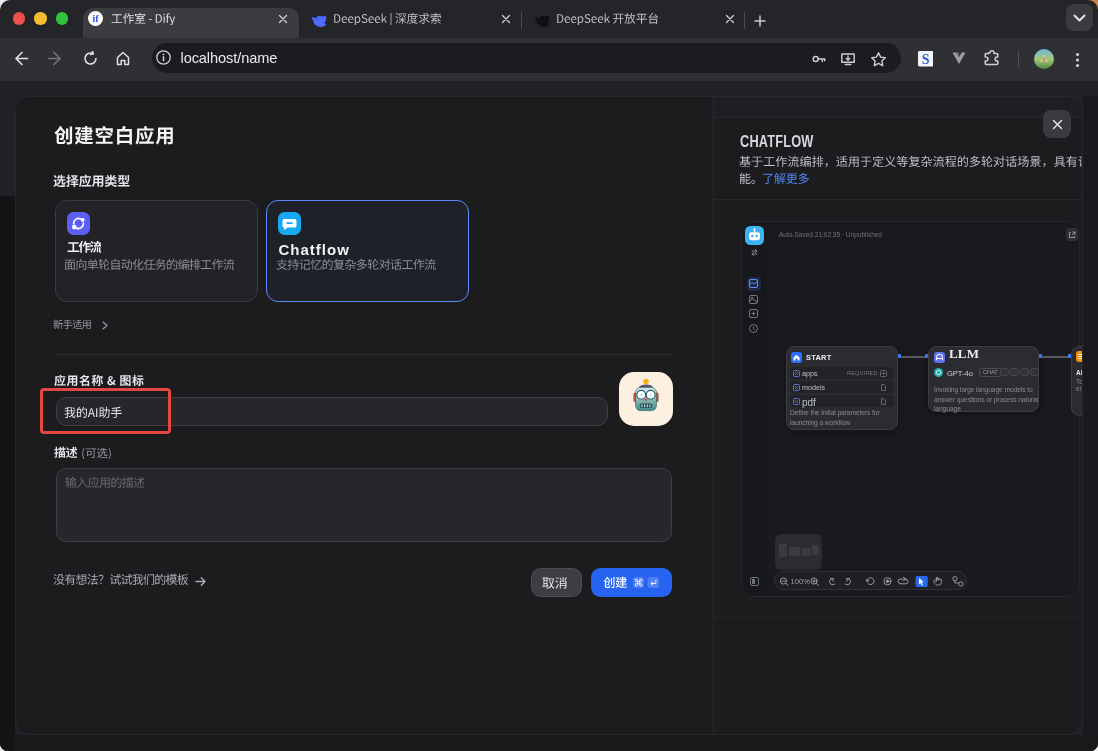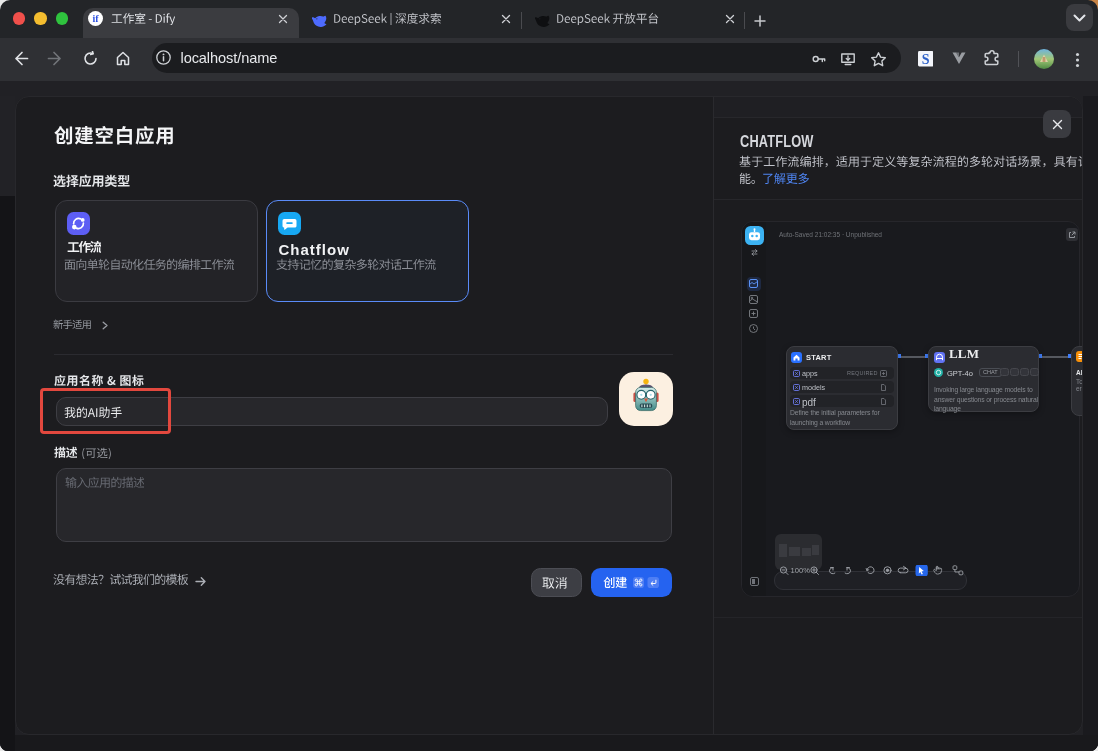--- a/index.html
+++ b/index.html
@@ -388,21 +388,21 @@
         <div style="position:absolute;left:61px;top:437px;width:47px;height:36px;background:#2b2c30;border-radius:6px"></div>
         <div style="position:absolute;left:65px;top:447px;width:8px;height:13px;background:#3a3b40"></div>
         <div style="position:absolute;left:75px;top:450px;width:11px;height:9px;background:#3a3b40"></div>
         <div style="position:absolute;left:88px;top:451px;width:9px;height:8px;background:#3a3b40"></div>
         <div style="position:absolute;left:98px;top:448px;width:7px;height:10px;background:#3a3b40"></div>
         <div style="position:absolute;left:35.5px;top:480px;font-size:0;line-height:0"><svg width="9" height="9" viewBox="0 0 9 9">
             <rect x="0.5" y="0.5" width="8" height="8" rx="1.5" stroke="#6f7278" fill="none"></rect>
             <rect x="2" y="2" width="3" height="5" fill="#6f7278"></rect>
           </svg></div>
         <div style="position:absolute;left:60px;top:474px;width:193px;height:18.5px;background:#1f2025;border:1px solid #303137;border-radius:9px"></div>
-        <div style="position:absolute;left:65px;top:468px;font-size:0;line-height:0"><svg width="186" height="11" viewBox="0 0 186 11">
+        <div style="position:absolute;left:65px;top:479px;font-size:0;line-height:0"><svg width="186" height="11" viewBox="0 0 186 11">
             <g stroke="#9da0a6" stroke-width="0.95" fill="none" stroke-linecap="round">
 <circle cx="4.5" cy="5" r="3.1"></circle>
               <path d="M6.8 7.3 L9 9.5 M3.1 5 h2.8"></path>
 <circle cx="35" cy="5" r="3.1"></circle>
               <path d="M37.3 7.3 L39.5 9.5 M33.6 5 h2.8 M35 3.6 v2.8"></path>
 <path d="M54 2.6 a3.3 3.1 0 1 0 1.9 5.5 M54 2.6 h-2.5 M54 2.6 v2.5"></path>
 <path d="M68 2.6 a3.3 3.1 0 1 1 -1.9 5.5 M68 2.6 h2.5 M68 2.6 v2.5"></path>
 <path d="M88 5.3 a3.5 3.4 0 1 1 1.1 2.4 M88 5.3 l-0.8-1.8 M88 5.3 l1.8-0.5"></path>
 <circle cx="108.5" cy="5.3" r="3.6"></circle>
               <circle cx="108.5" cy="5.3" r="1.25" fill="#9da0a6"></circle>

